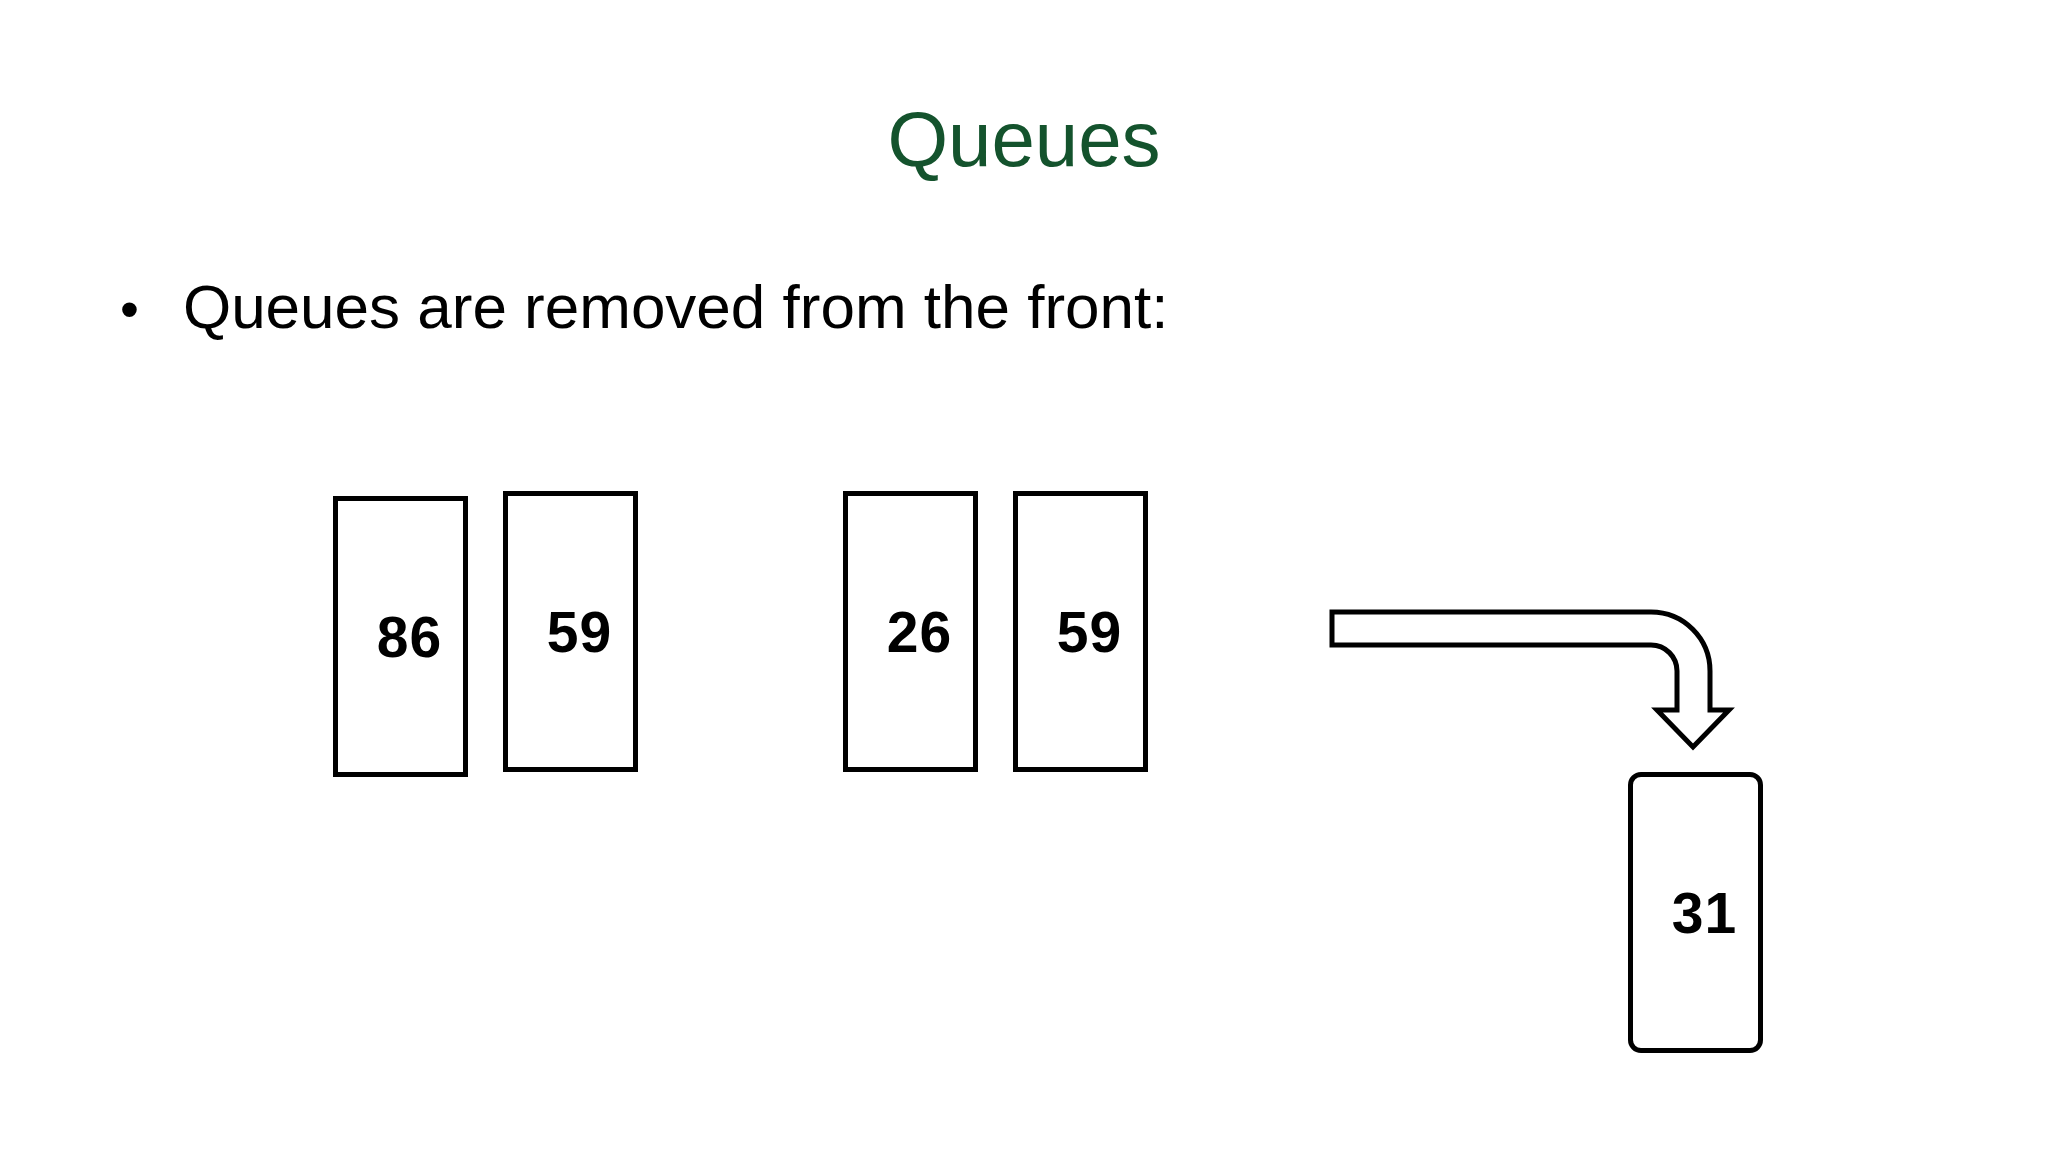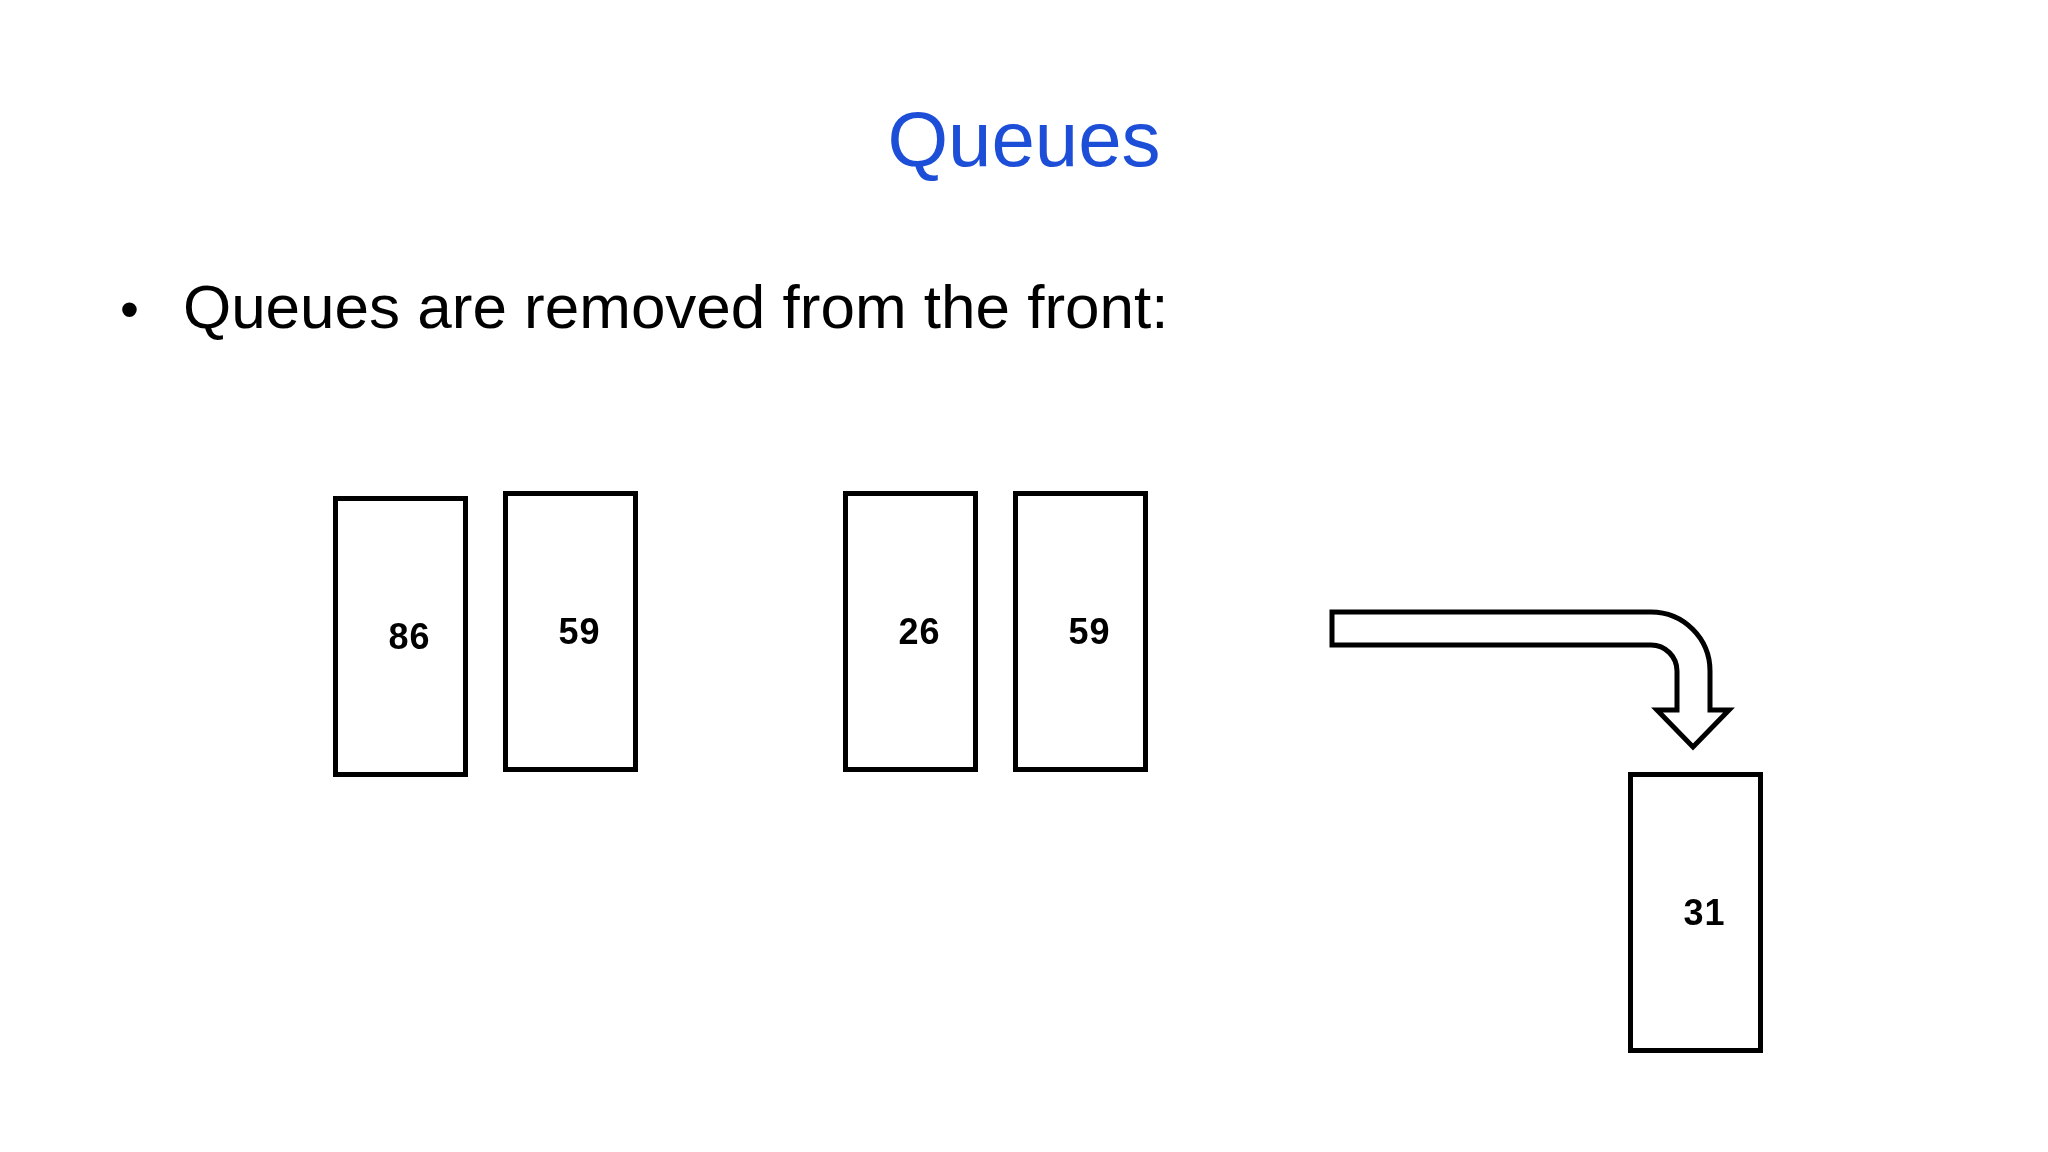--- a/index.html
+++ b/index.html
@@ -19,21 +19,21 @@
   .title {
     position: absolute;
     top: 95px;
     left: 0;
     width: 100%;
     margin: 0;
     text-align: center;
     font-size: 78px;
     font-weight: 400;
     line-height: 1.15;
-    color: #1d4ed8;
+    color: #14532d;
   }
   .bullet-row {
     position: absolute;
     top: 273px;
     left: 120px;
     display: flex;
     align-items: baseline;
     gap: 44px;
     font-size: 62px;
     line-height: 1.1;
@@ -48,34 +48,35 @@
     width: 135px;
     height: 281px;
     box-sizing: border-box;
     border: 5px solid #000000;
     background: #ffffff;
     display: flex;
     align-items: center;
     justify-content: center;
   }
   .qbox .val {
-    font-size: 36px;
+    font-size: 57px;
     font-weight: 700;
     letter-spacing: 1px;
     margin-left: 18px;
   }
   .qbox.b0 { left: 333px; top: 496px; }
   .qbox.b1 { left: 503px; }
   .qbox.b2 { left: 673px; }
   .qbox.b3 { left: 843px; }
   .qbox.b4 { left: 1013px; }
   .qbox.b5 { left: 1183px; }
   .qbox.removed {
     left: 1628px;
     top: 772px;
+    border-radius: 13px;
   }
   .arrow-svg {
     position: absolute;
     inset: 0;
     width: 2048px;
     height: 1152px;
     pointer-events: none;
   }
   .arrow-svg path {
     fill: #ffffff;

